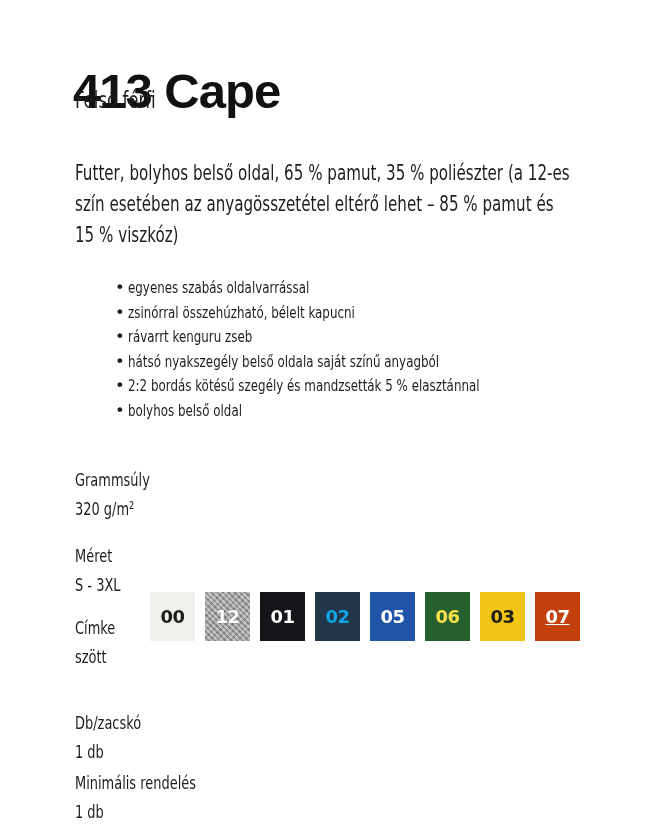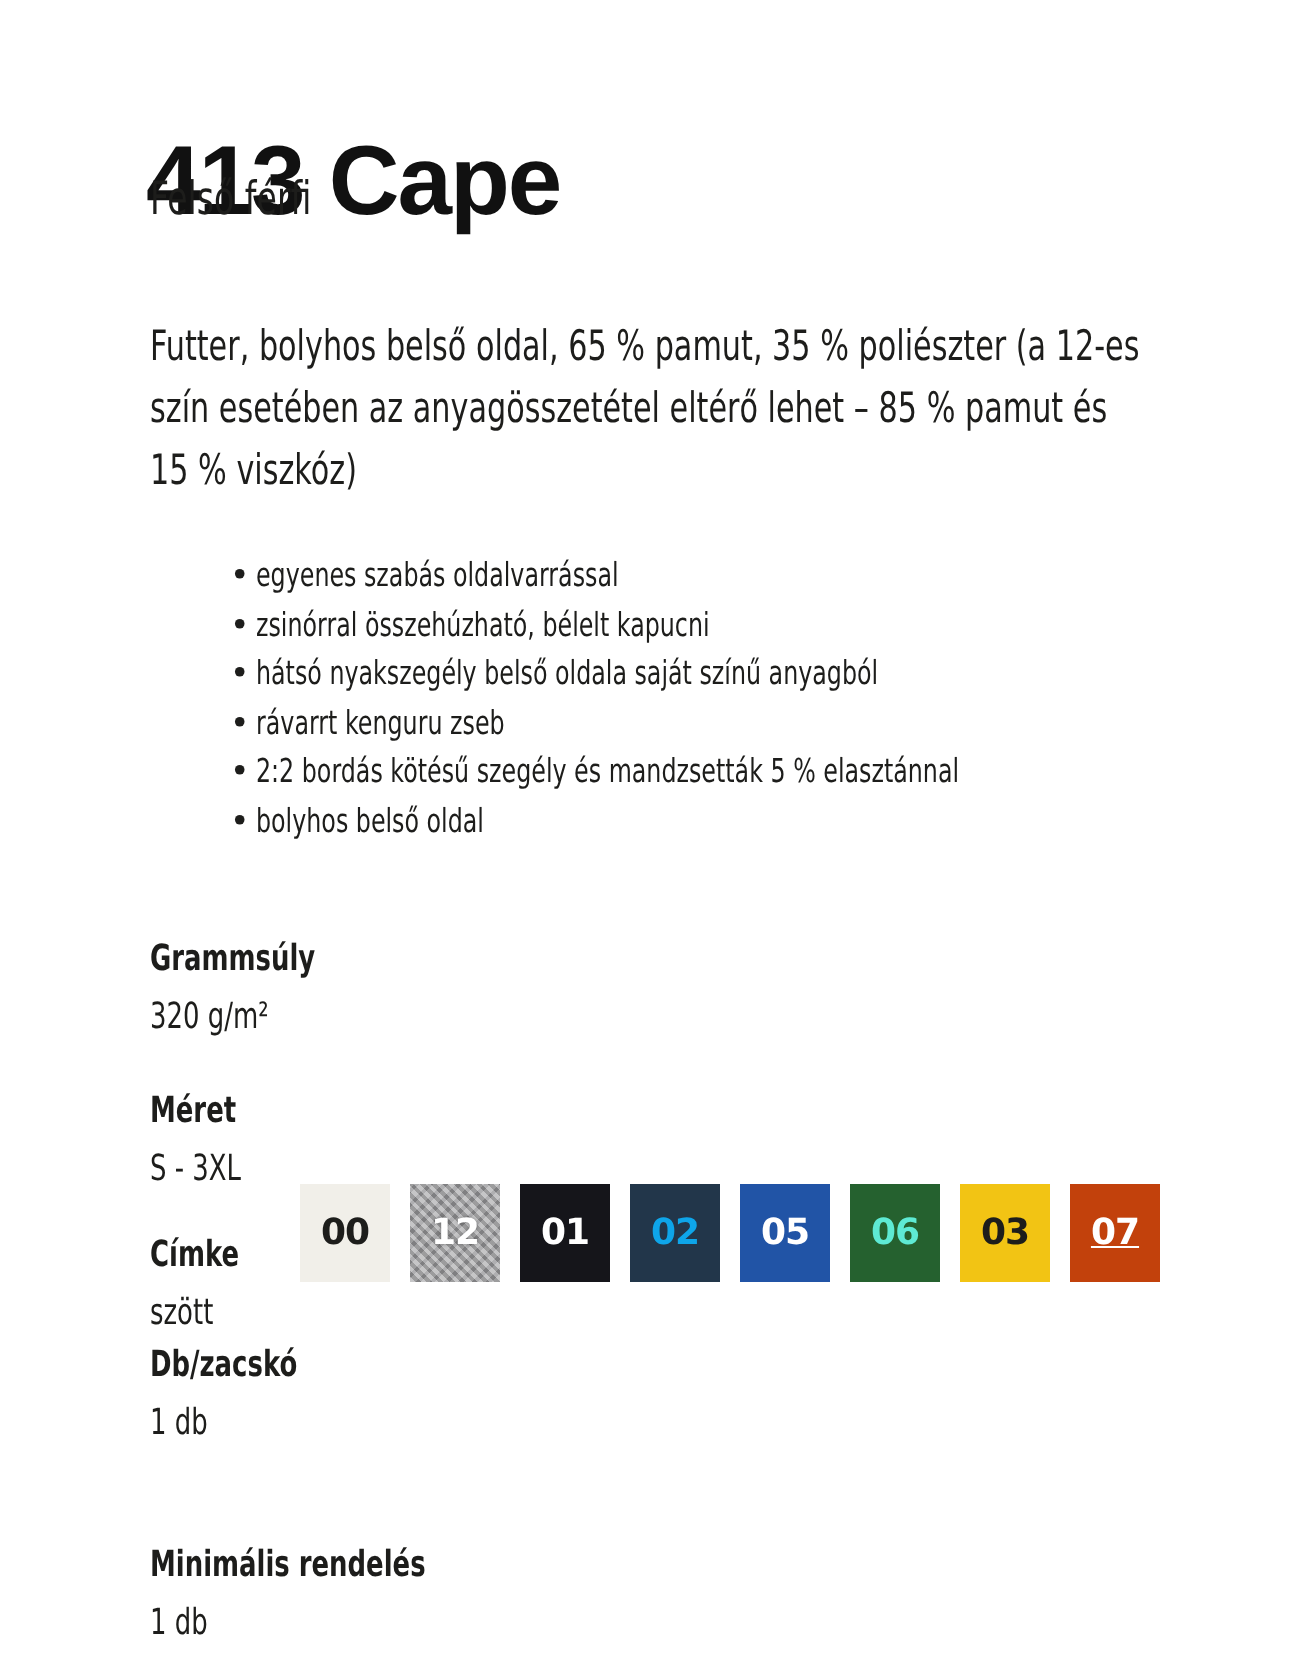--- a/index.html
+++ b/index.html
@@ -48,21 +48,21 @@
     font-size:16.5px;line-height:24.5px;
   }
   .features li::before{
     content:"•";
     position:absolute;left:0;top:0;
     font-size:16.5px;line-height:24.5px;
     color:#1d1d1b;
   }
   .spec{position:absolute;left:75px;}
   .spec .spec-label{
-    font-weight:bold;
+    font-weight:normal;
     font-size:18px;line-height:22px;
     display:block;
   }
   .spec .spec-value{
     display:block;
     margin-top:6px;
     font-size:18px;line-height:24px;
     font-weight:400;
   }
   .swatches{
@@ -94,55 +94,55 @@
 
   <div class="description">
     <div class="line"><span class="cond">Futter, bolyhos belső oldal, 65 % pamut, 35 % poliészter (a 12-es</span></div>
     <div class="line"><span class="cond">szín esetében az anyagösszetétel eltérő lehet – 85 % pamut és</span></div>
     <div class="line"><span class="cond">15 % viszkóz)</span></div>
   </div>
 
   <ul class="features">
     <li><span class="cond">egyenes szabás oldalvarrással</span></li>
     <li><span class="cond">zsinórral összehúzható, bélelt kapucni</span></li>
+    <li><span class="cond">rávarrt kenguru zseb</span></li>
     <li><span class="cond">hátsó nyakszegély belső oldala saját színű anyagból</span></li>
-    <li><span class="cond">rávarrt kenguru zseb</span></li>
     <li><span class="cond">2:2 bordás kötésű szegély és mandzsetták 5 % elasztánnal</span></li>
     <li><span class="cond">bolyhos belső oldal</span></li>
   </ul>
 
   <div class="spec" style="top:469px">
     <span class="spec-label"><span class="cond">Grammsúly</span></span>
     <span class="spec-value"><span class="cond">320 g/m²</span></span>
   </div>
 
   <div class="spec" style="top:545px">
     <span class="spec-label"><span class="cond">Méret</span></span>
     <span class="spec-value"><span class="cond">S - 3XL</span></span>
   </div>
 
   <div class="spec" style="top:617px">
     <span class="spec-label"><span class="cond">Címke</span></span>
     <span class="spec-value"><span class="cond">szött</span></span>
   </div>
 
-  <div class="spec" style="top:672px">
+  <div class="spec" style="top:712px">
     <span class="spec-label"><span class="cond">Db/zacskó</span></span>
     <span class="spec-value"><span class="cond">1 db</span></span>
   </div>
 
   <div class="spec" style="top:772px">
     <span class="spec-label"><span class="cond">Minimális rendelés</span></span>
     <span class="spec-value"><span class="cond">1 db</span></span>
   </div>
 
   <div class="swatches">
       <div class="swatch" style="background-color: rgb(241, 239, 233); color: rgb(29, 29, 27);">00</div>
       <div class="swatch heather" style="background-color: rgb(156, 156, 158); color: rgb(255, 255, 255);">12</div>
       <div class="swatch" style="background-color: rgb(21, 21, 26); color: rgb(255, 255, 255);">01</div>
       <div class="swatch" style="background-color: rgb(34, 54, 74); color: #0ea5e9;">02</div>
       <div class="swatch" style="background-color: rgb(33, 84, 166); color: rgb(255, 255, 255);">05</div>
-      <div class="swatch" style="background-color: rgb(37, 97, 47); color: #5eead4;">06</div>
+      <div class="swatch" style="background-color: rgb(37, 97, 47); color: #fde047;">06</div>
       <div class="swatch" style="background-color: rgb(242, 196, 20); color: rgb(29, 29, 27);">03</div>
       <div class="swatch" style="background-color: #c2410c; color: rgb(255, 255, 255); text-decoration: underline;">07</div>
     </div>
 
 </div>
 
 </body></html>

